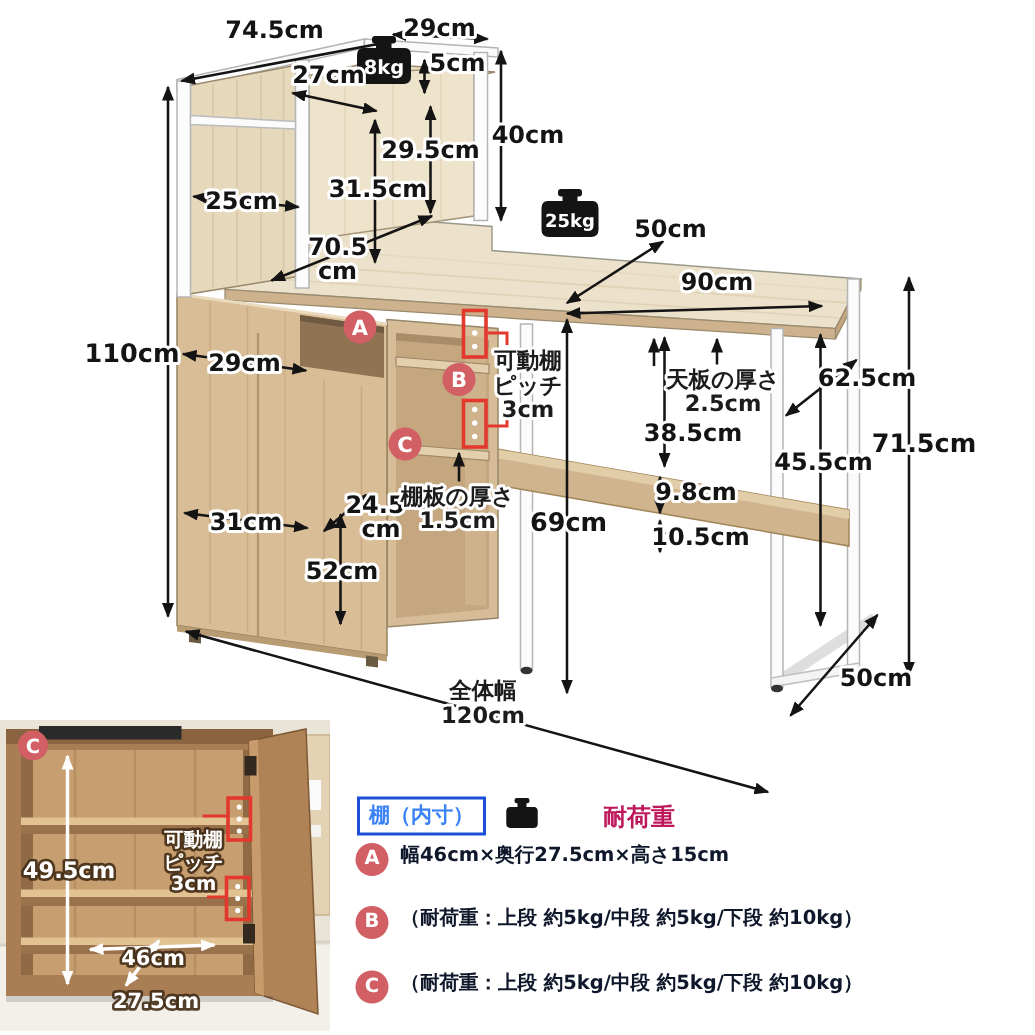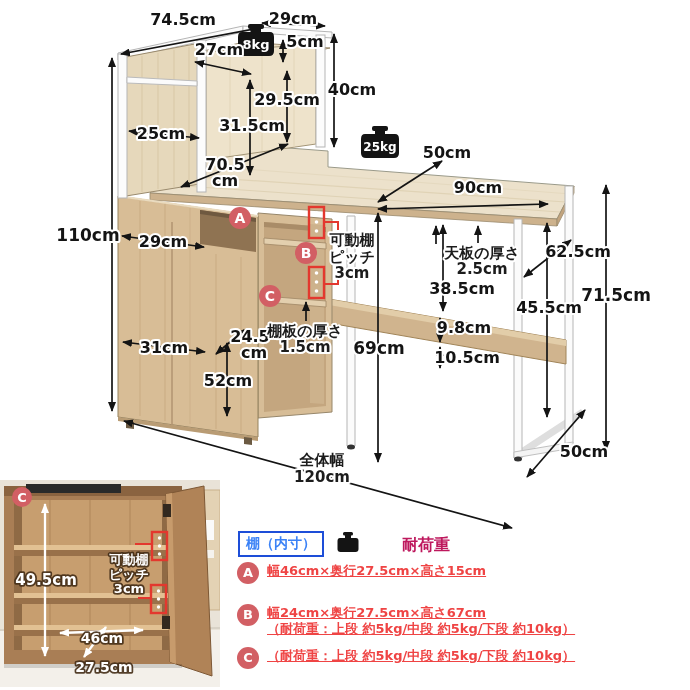--- a/index.html
+++ b/index.html
@@ -21,21 +21,21 @@
       paint-order:stroke;stroke:rgba(66,44,22,0.9);stroke-width:3.5px;stroke-linejoin:round;}
   .pw-sm{font-size:13px;}
   .wline{stroke:#ffffff;stroke-width:2.3;fill:none;}
   
   .legend-title-box{position:absolute;left:238px;top:531px;border:2px solid #1d4ed8;
       padding:2px 6px;font-size:14px;font-weight:700;color:#3b82f6;background:#fff;}
   .legend-load{position:absolute;left:362px;top:535px;font-size:16px;font-weight:700;color:#be185d;margin-left:40px;}
   .legend-row{position:absolute;left:237px;display:flex;gap:8px;align-items:flex-start;width:450px;}
   .legend-circle{flex:0 0 22px;width:22px;height:22px;border-radius:50%;background:#d25f64;
       color:#fff;font-size:13px;font-weight:700;text-align:center;line-height:22px;}
-  .legend-text{font-size:13px;font-weight:700;line-height:16px;color:#ef4444;padding-top:1px;text-decoration:underline;}
+  .legend-text{font-size:13px;font-weight:700;line-height:16px;color:#0f172a;padding-top:1px;}
 </style>
 </head>
 <body>
 
 <div id="stage">
 
 <svg id="main" width="690" height="690" viewBox="0 0 690 690">
   <defs>
     <marker id="mB" viewBox="0 0 10 8" refX="9" refY="4" markerWidth="10" markerHeight="8" orient="auto-start-reverse" markerUnits="userSpaceOnUse">
       <path d="M0,0L10,4L0,8z" fill="#141414"></path>
@@ -298,21 +298,20 @@
 
 <div class="legend-row" style="top:562px;">
   <span class="legend-circle">A</span>
   <div class="legend-text">
     <div>幅46cm×奥行27.5cm×高さ15cm</div>
   </div>
 </div>
 <div class="legend-row" style="top:604px;">
   <span class="legend-circle">B</span>
   <div class="legend-text">
-    <div>幅24cm×奥行27.5cm×高さ67cm</div>
     <div>（耐荷重：上段 約5kg/中段 約5kg/下段 約10kg）</div>
   </div>
 </div>
 <div class="legend-row" style="top:647px;">
   <span class="legend-circle">C</span>
   <div class="legend-text">
     <div>（耐荷重：上段 約5kg/中段 約5kg/下段 約10kg）</div>
   </div>
 </div>
 

